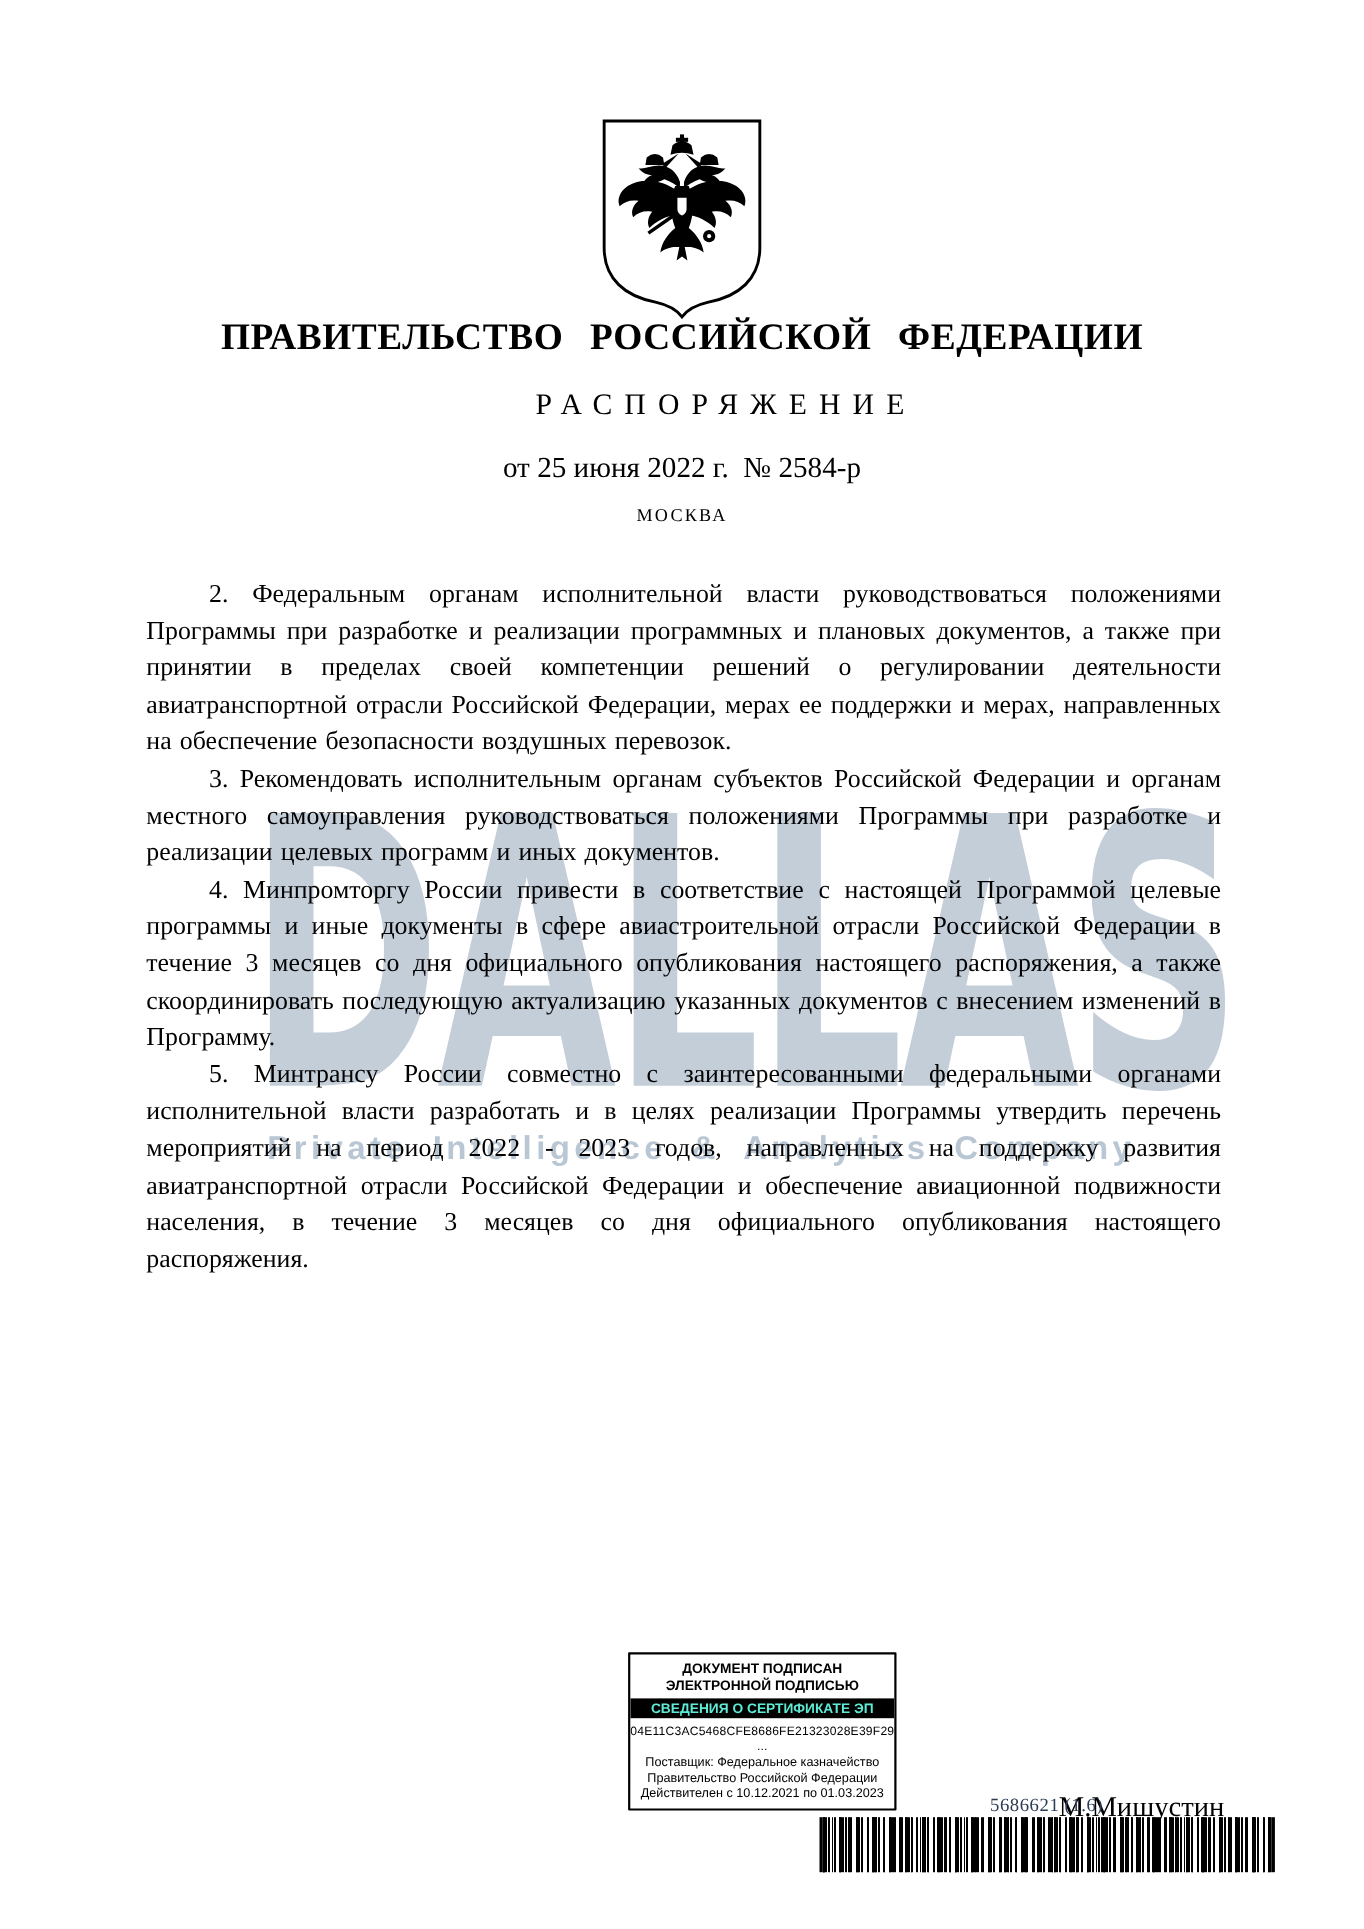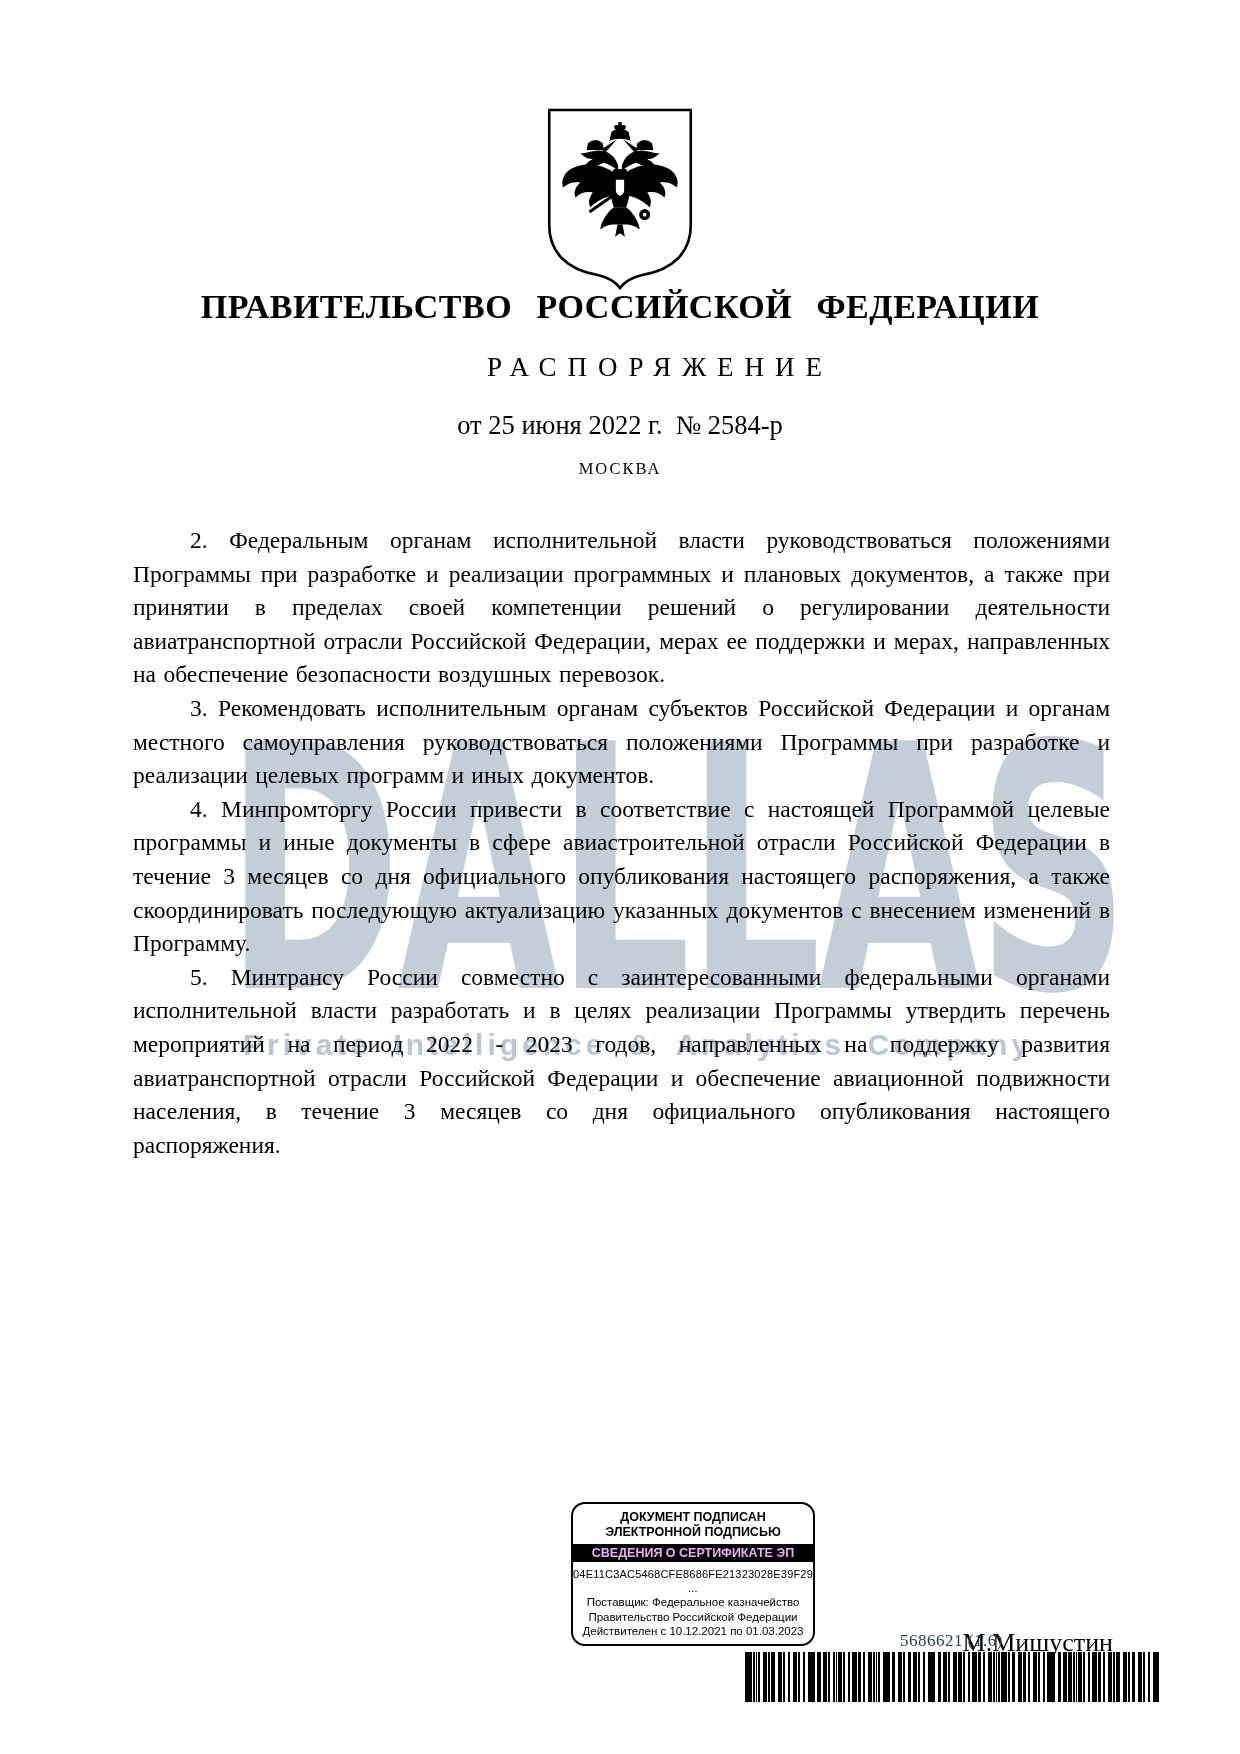--- a/index.html
+++ b/index.html
@@ -73,28 +73,28 @@
     text-align:center;font-size:26px;line-height:37px;
   }
   .sig-name{
     position:absolute;right:127px;top:1628px;
     font-size:26px;
   }
 
   
   .stamp{
     position:absolute;left:571px;top:1502px;width:240px;
-    background:#fff;border:2px solid #000;border-radius:14px;
+    background:#fff;border:2px solid #000;border-radius:1px;
     font-family:"Liberation Sans", sans-serif;
     text-align:center;overflow:hidden;padding-bottom:5px;
   }
   .stamp-line-bold{font-weight:bold;font-size:12.5px;line-height:15px;}
   .stamp-head{padding-top:6px;}
   .stamp-bar{
-    margin-top:4px;background:#000;color:#f0abfc;
+    margin-top:4px;background:#000;color:#5eead4;
     font-weight:bold;font-size:12.5px;line-height:18px;
   }
   .stamp-cert{font-size:11px;line-height:14px;margin-top:5px;letter-spacing:0.2px;}
   .stamp-small{font-size:11.5px;line-height:14.5px;}
 
   
   .footer-num{
     position:absolute;left:900px;top:1631px;
     font-size:17px;color:#2c3c55;letter-spacing:0.5px;
   }

